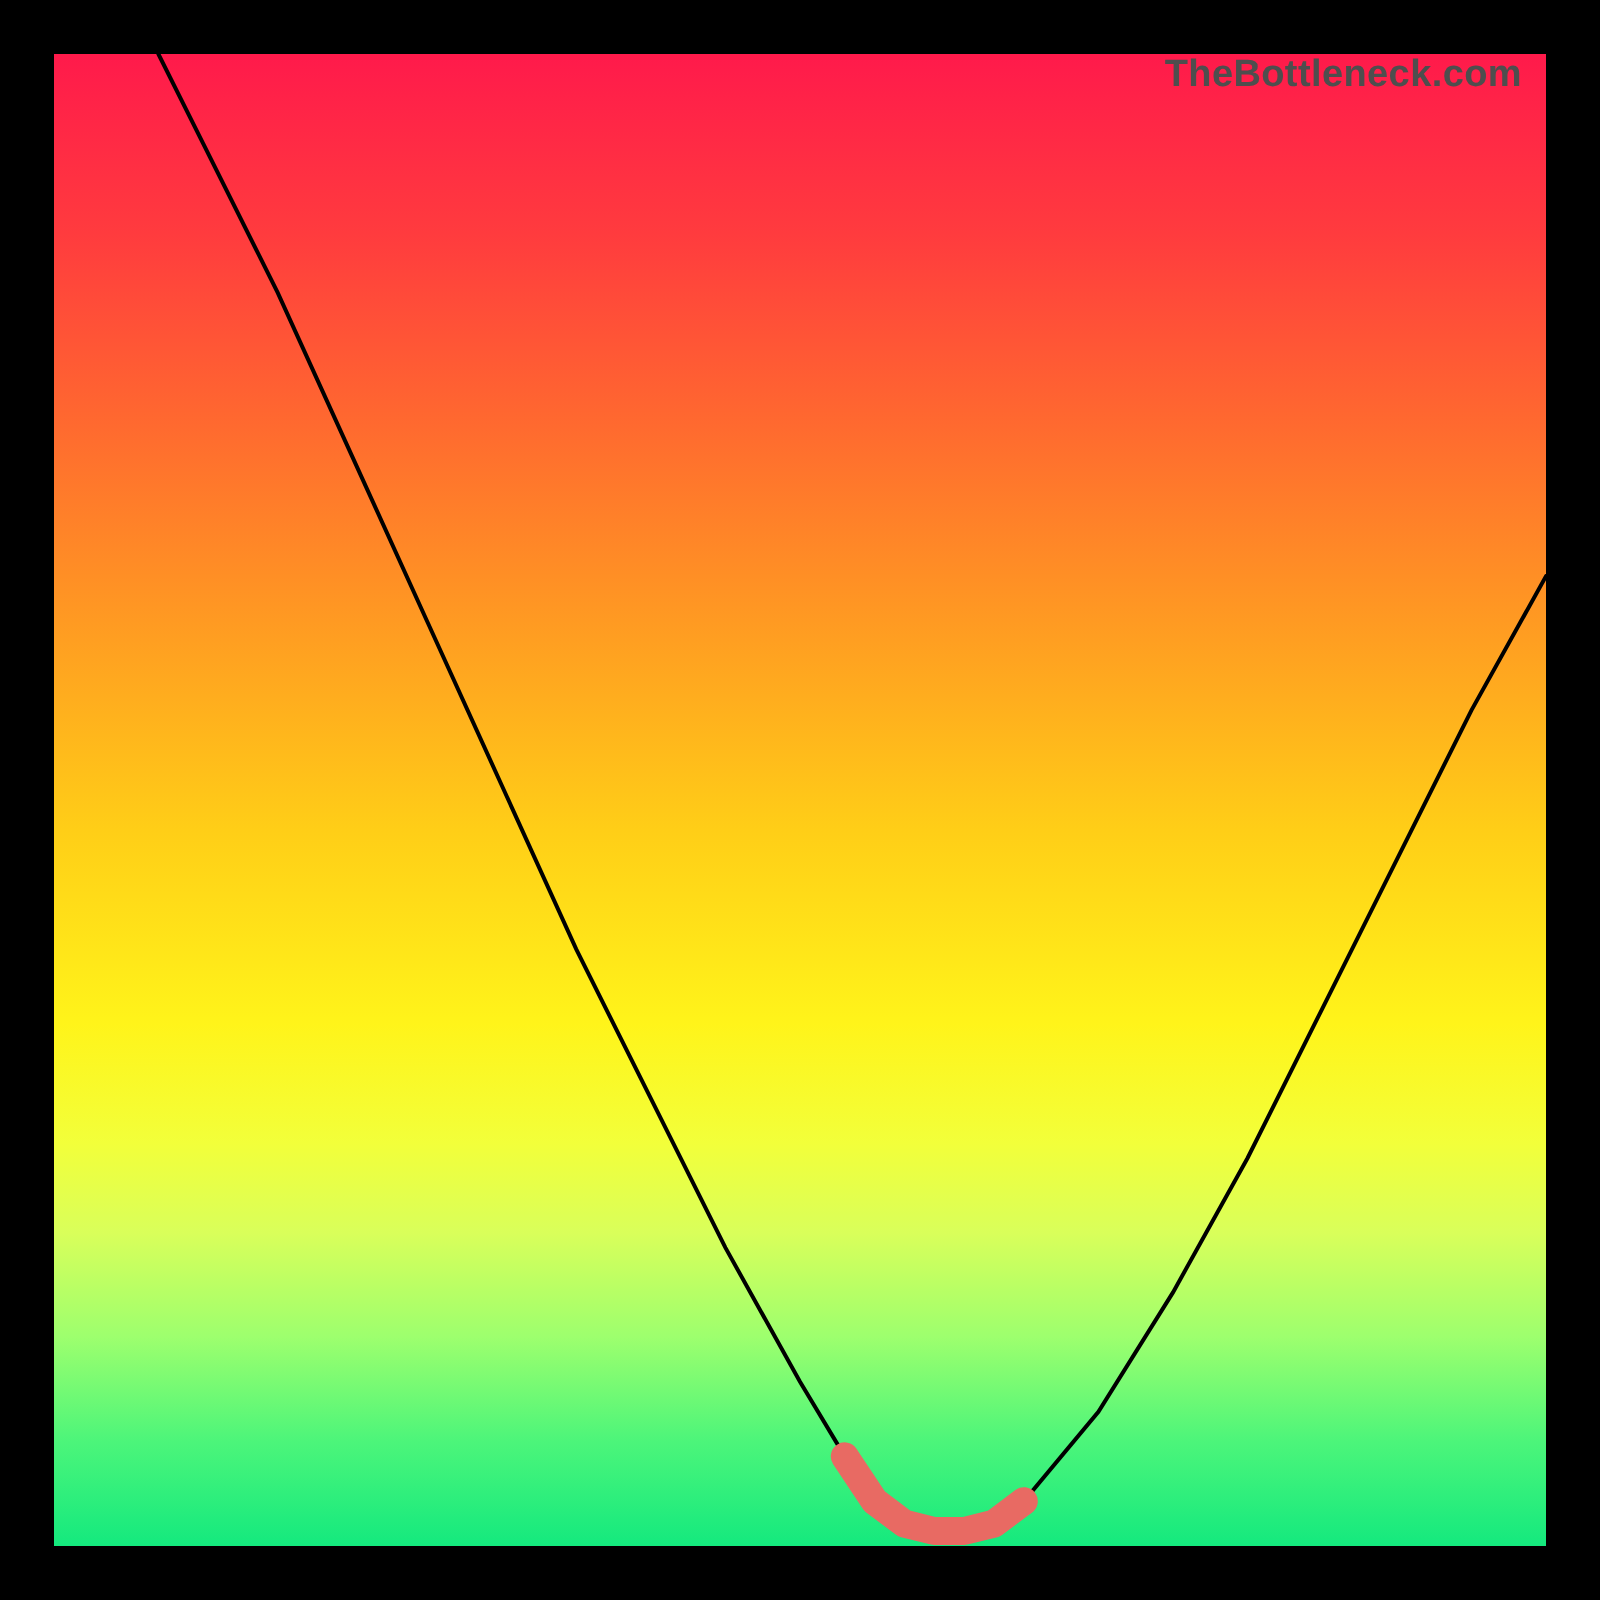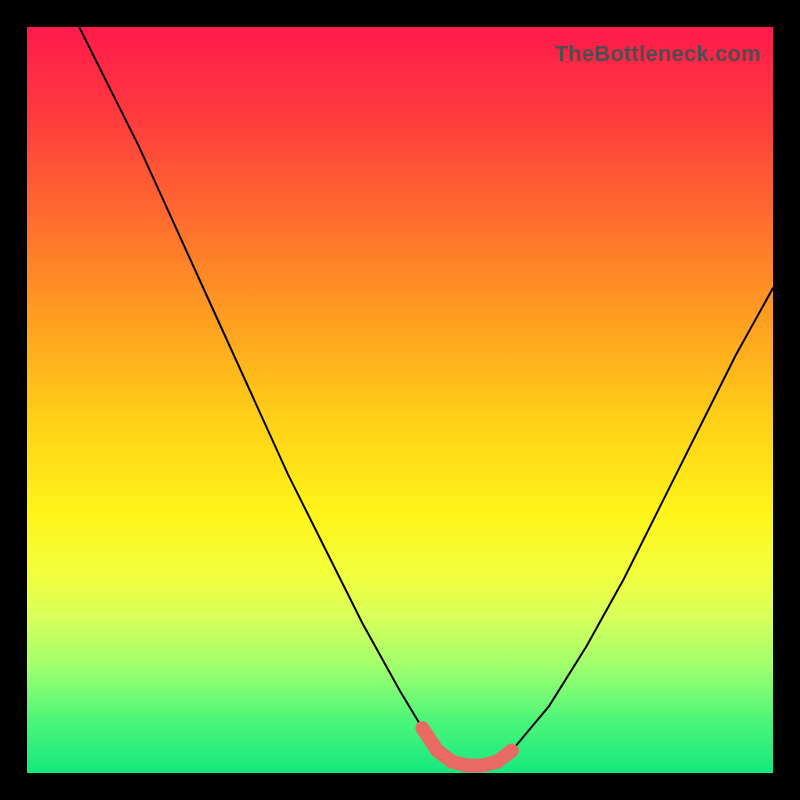--- a/index.html
+++ b/index.html
@@ -11,21 +11,21 @@
     #ff6a2f 25%,
     #ff9a22 38%,
     #ffce17 52%,
     #fff41a 65%,
     #f2ff3a 73%,
     #d9ff5a 79%,
     #9dff6e 86%,
     #4cf57a 93%,
     #14e97e 100%);
 }
-.watermark{position:absolute;top:14px;right:12px;color:#4e4e4e;font-size:22px;font-weight:600;letter-spacing:.2px}
+.watermark{position:absolute;top:0;right:12px;color:#4e4e4e;font-size:19px;font-weight:600;letter-spacing:.2px}
 svg.curve{position:absolute;left:0;top:0}
 </style>
 </head>
 <body>
 
 <div class="frame">
   <div class="plot">
     <span class="watermark">TheBottleneck.com</span>
     <svg class="curve" width="746" height="746" viewBox="0 0 746 746">
       <path fill="none" stroke="#000" stroke-width="2" stroke-linecap="round" d="M 52.2 0.0 L 74.6 44.8 L 111.9 119.4 L 149.2 201.4 L 186.5 283.5 L 223.8 365.5 L 261.1 447.6 L 298.4 522.2 L 335.7 596.8 L 373.0 663.9 L 395.4 701.2 L 410.3 723.6 L 425.2 734.8 L 440.1 738.5 L 455.1 738.5 L 470.0 734.8 L 484.9 723.6 L 522.2 678.9 L 559.5 619.2 L 596.8 552.0 L 634.1 477.4 L 671.4 402.8 L 708.7 328.2 L 746.0 261.1"></path>

